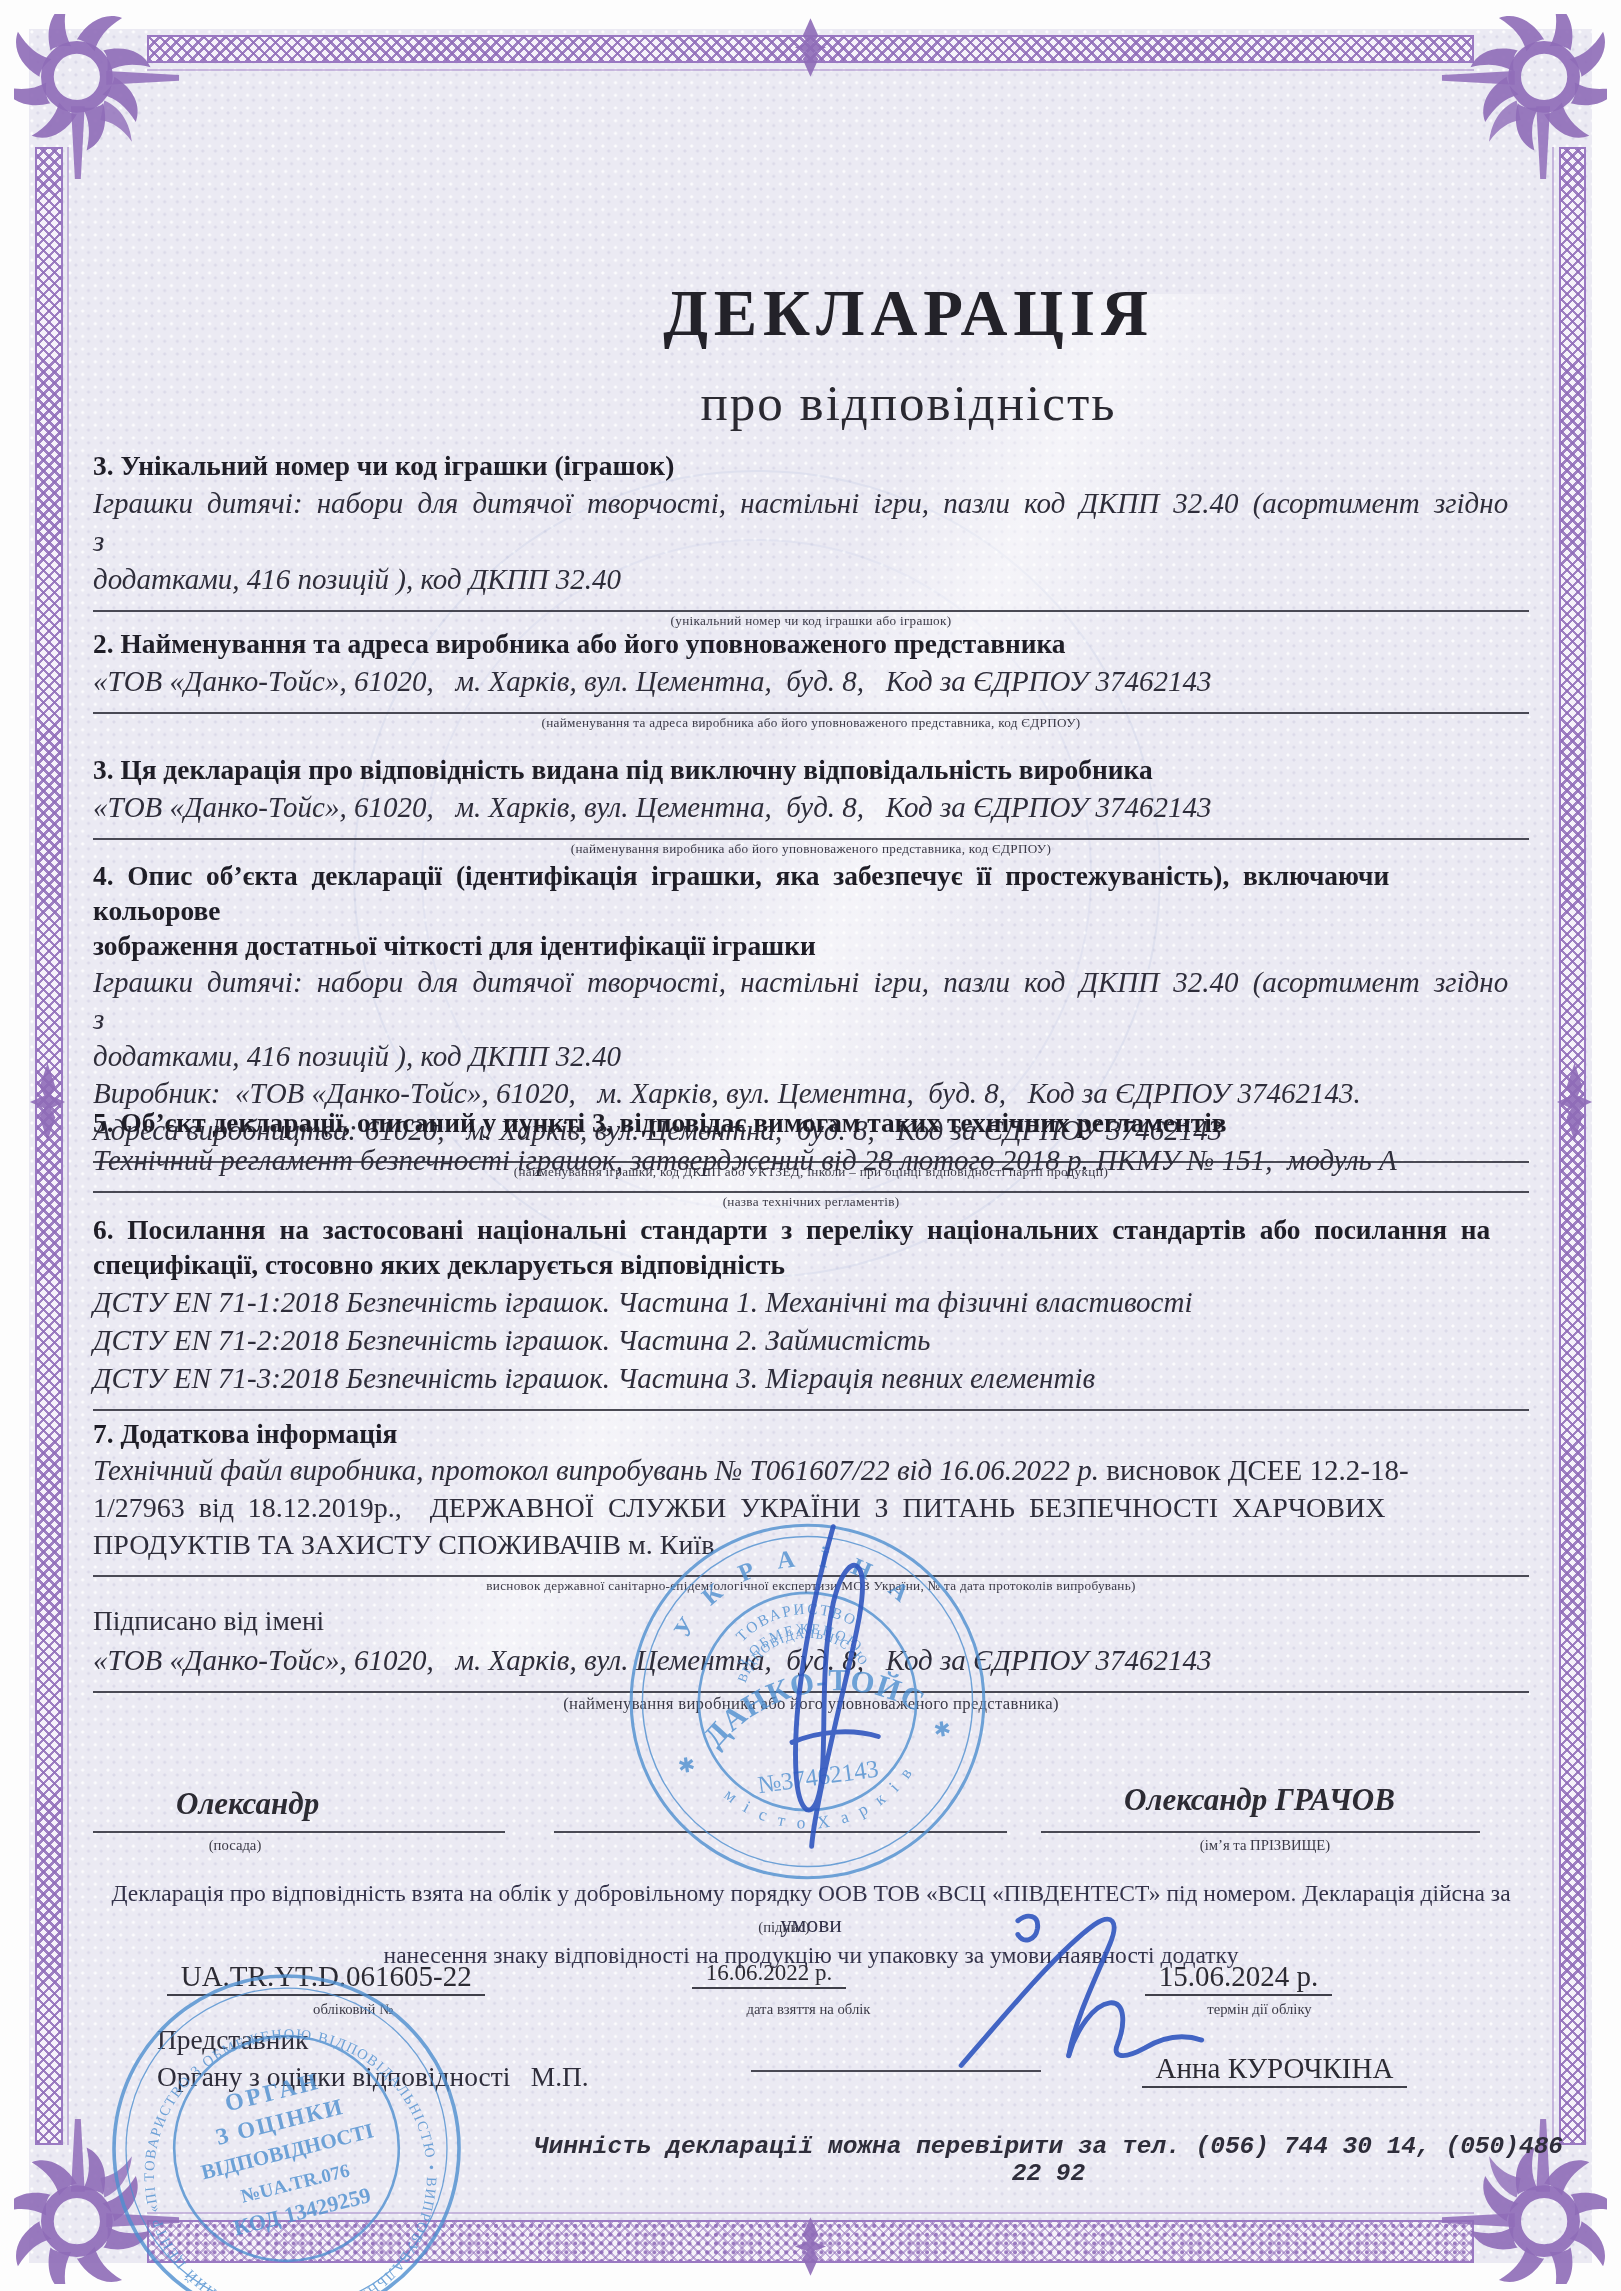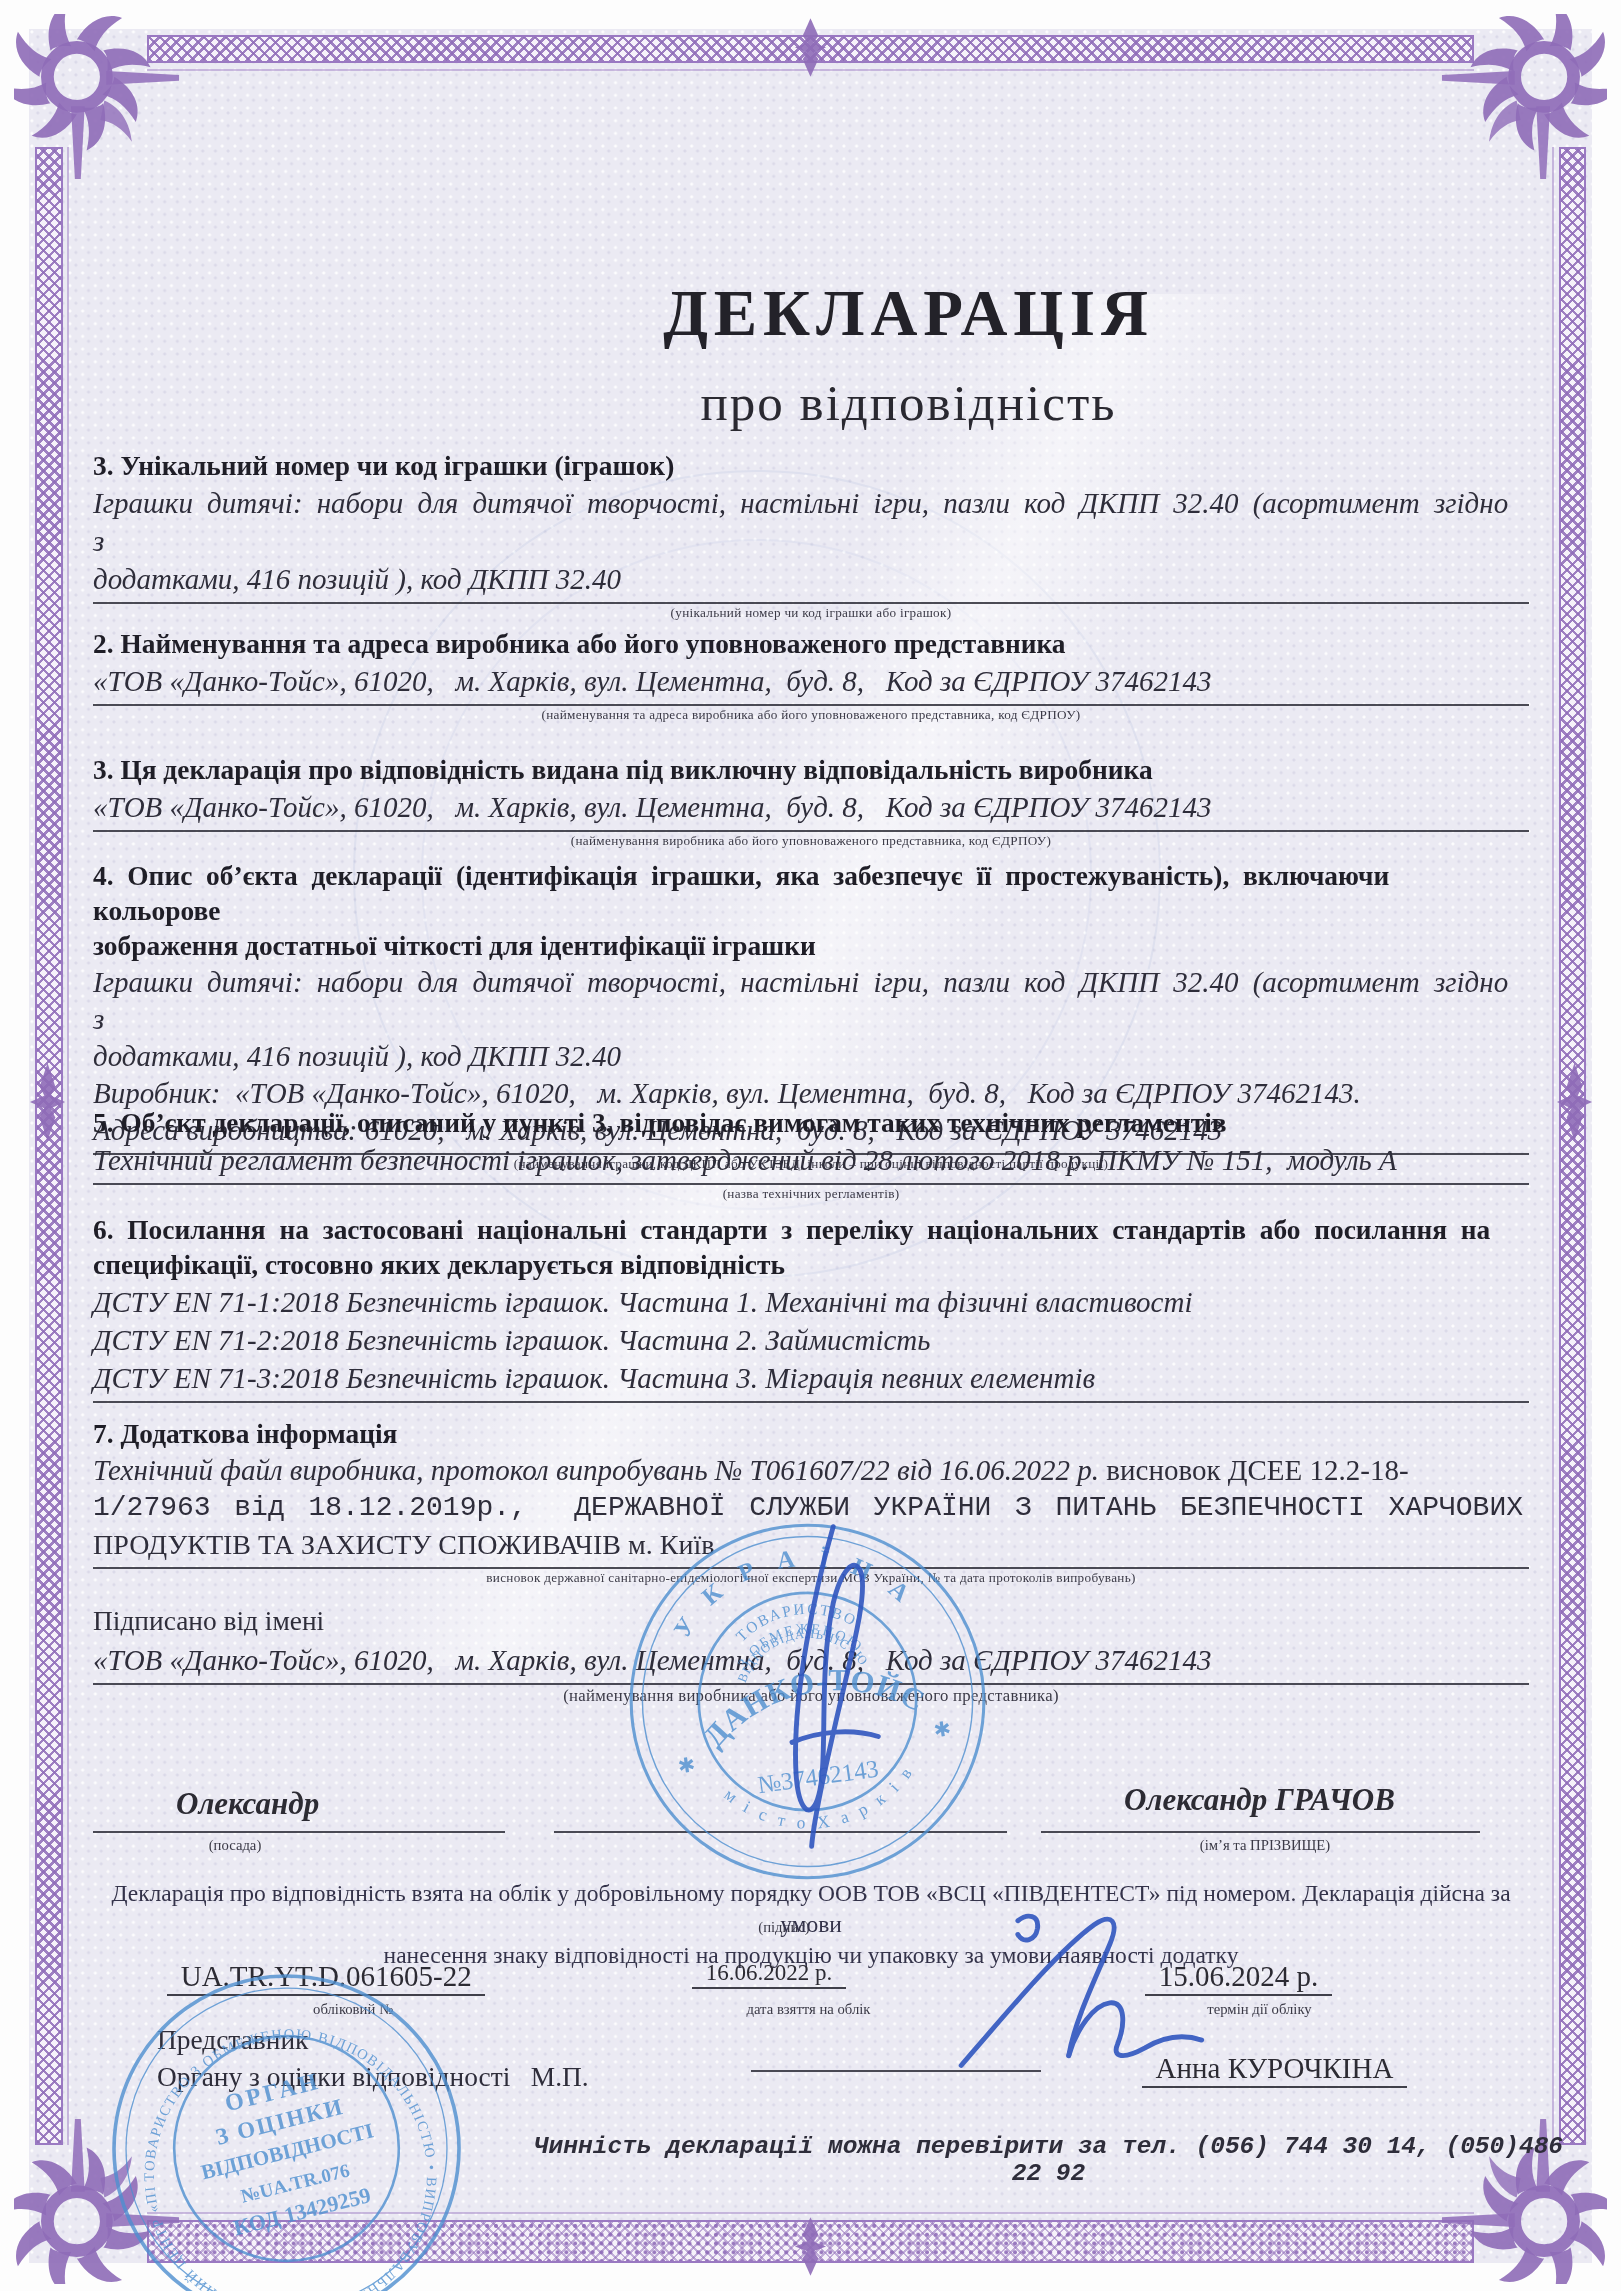--- a/index.html
+++ b/index.html
@@ -42,21 +42,21 @@
   .title1{left:0;width:1621px;text-align:center;font-size:65px;font-weight:bold;
           letter-spacing:5.9px;transform:translateX(98px);color:#232229;}
   .title2{left:0;width:1621px;text-align:center;font-size:51px;letter-spacing:2px;
           transform:translateX(98px);color:#2a2931;}
   .sec{left:93px;width:1436px;}
   .h{font-size:27.4px;font-weight:bold;line-height:35px;color:#1f1e27;white-space:pre-wrap;}
   .v{font-size:29px;font-style:italic;line-height:38px;color:#2e2d3a;white-space:pre-wrap;}
   .v .up{font-style:normal;}
   .caps{font-style:normal;}
   .wsp{word-spacing:6.9px;}
-  .rule{border-top:2px solid rgba(45,45,55,.85);margin-top:4px;}
+  .rule{border-top:2px solid rgba(45,45,55,.85);margin-top:12px;}
   .cap{font-size:13.2px;text-align:center;color:#3a3946;letter-spacing:0.3px;padding-top:1px;}
   .cap.big{font-size:16.7px;}
   .line-seg{position:absolute;border-top:2px solid rgba(45,45,55,.85);}
   .small-cap{position:absolute;font-size:14.7px;color:#3a3946;text-align:center;}
   .plain{font-size:27.4px;color:#2e2d3a;}
   .uline{border-bottom:2px solid rgba(45,45,55,.9);padding:0 13.7px 2px;}
   .ital-b{font-style:italic;font-weight:bold;}
   .center-note{left:93px;width:1436px;text-align:center;font-size:23.5px;line-height:31px;color:#34334a;}
   .verify{font-style:italic;font-weight:bold;font-size:24.5px;color:#2e2d3a;font-family:Liberation Mono, monospace;}
   
@@ -238,21 +238,21 @@
     <div class="h">специфікації, стосовно яких декларується відповідність</div>
     <div class="v">ДСТУ EN 71-1:2018 Безпечність іграшок. Частина 1. Механічні та фізичні властивості</div>
     <div class="v">ДСТУ EN 71-2:2018 Безпечність іграшок. Частина 2. Займистість</div>
     <div class="v">ДСТУ EN 71-3:2018 Безпечність іграшок. Частина 3. Міграція певних елементів</div>
     <div class="rule"></div>
   </div>
 
   <div class="abs sec" style="top:1417px;">
     <div class="h">7. Додаткова інформація</div>
     <div class="v" style="line-height:37px;"><span>Технічний файл виробника, протокол випробувань № Т061607/22 від 16.06.2022 р.</span><span class="up"> висновок ДСЕЕ 12.2-18-</span></div>
-    <div class="v caps wsp" style="line-height:37px;font-size:28px;font-family:Liberation Mono, monospace;">1/27963 від 18.12.2019р.,  ДЕРЖАВНОЇ СЛУЖБИ УКРАЇНИ З ПИТАНЬ БЕЗПЕЧНОСТІ ХАРЧОВИХ</div>
+    <div class="v caps wsp" style="line-height:37px;font-size:28px;">1/27963 від 18.12.2019р.,  ДЕРЖАВНОЇ СЛУЖБИ УКРАЇНИ З ПИТАНЬ БЕЗПЕЧНОСТІ ХАРЧОВИХ</div>
     <div class="v caps" style="line-height:37px;font-size:28px;">ПРОДУКТІВ ТА ЗАХИСТУ СПОЖИВАЧІВ м. Київ</div>
     <div class="rule">
       <div class="cap">висновок державної санітарно-епідеміологічної експертизи МОЗ України, № та дата протоколів випробувань)</div>
     </div>
   </div>
 
   <div class="abs sec" style="top:1602px;">
     <div class="plain" style="line-height:39px;">Підписано від імені</div>
     <div class="v">«ТОВ «Данко-Тойс», 61020,   м. Харків, вул. Цементна,  буд. 8,   Код за ЄДРПОУ 37462143</div>
     <div class="rule">

